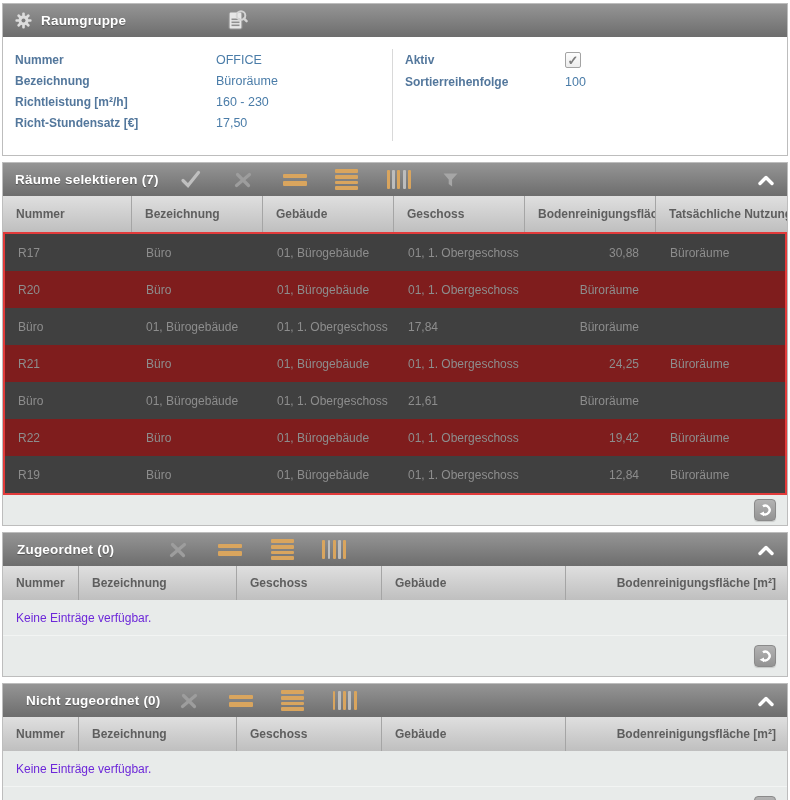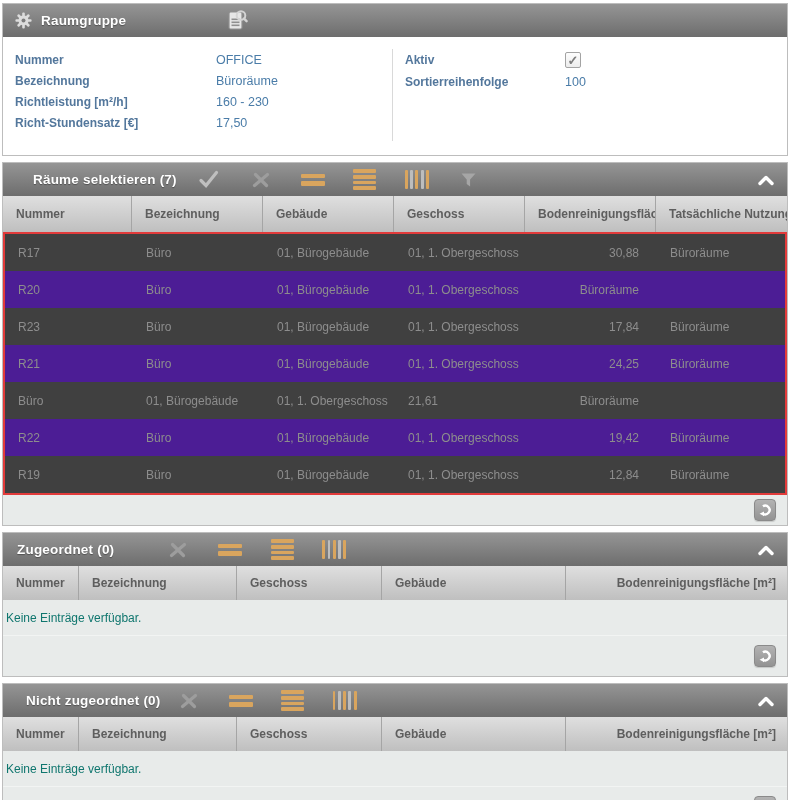--- a/index.html
+++ b/index.html
@@ -56,33 +56,33 @@
     font-weight:bold; font-size:12px; color:#5e5e5e;
   }
   .thead > div {
     display:flex; align-items:center; padding-left:13px;
     white-space:nowrap; overflow:hidden; cursor:pointer;
   }
   .thead > div + div { border-left:1px solid #a5a5a5; }
   .t1-head > div:nth-child(6) { }
   .rows-wrap { border:2px solid #e23b3b; }
   .t1-row { height:37px; background:#404040; cursor:pointer; }
-  .t1-row.alt { background:#4c1d95; }
+  .t1-row.alt { background:#7f1d1d; }
   .t1-row .cell {
     display:flex; align-items:center; padding-left:13px;
     font-size:12px; color:#8d8d8d; white-space:nowrap; overflow:hidden;
   }
   .t1-row .cell:nth-child(5) { justify-content:flex-end; padding-right:18px; }
 
   
   .t2-head { display:grid; grid-template-columns:75px 158px 145px 184px 1fr; height:34px; }
   .t2-head > div:nth-child(5) { justify-content:flex-end; padding-right:11px;padding-left:27px; }
   .empty-row {
     height:36px; background:#e8ebea; display:flex; align-items:center;
-    padding-left:3px; font-size:12px; color:#0f766e;
+    padding-left:13px; font-size:12px; color:#6d28d9;
     border-bottom:1px solid #f2f4f3;
   }
   .p-footer {
     height:30px; background:#e8ebea; display:flex; align-items:center;
     justify-content:flex-end; padding-right:11px;
   }
   .p-footer.tall { height:40px; }
   .reset-btn {
     width:22px; height:22px; border-radius:4px; border:1px solid #8a8a8a;
     background:linear-gradient(#b3b3b3,#939393);
@@ -149,21 +149,21 @@
       <div class="f-row">
         <span class="f-label">Sortierreihenfolge</span>
         <span class="f-value">100</span>
       </div>
     </div>
   </div>
 </div>
 
 <div class="panel">
   <div class="p-header">
-    <span class="p-title" style="margin-left:18px">Räume selektieren (7)</span>
+    <span class="p-title" style="margin-left:0">Räume selektieren (7)</span>
     <span class="toolbar">
       <span class="tool">
         <svg width="21" height="19" viewBox="0 0 21 19">
             <path d="M3 10.5 L8 15.5 L18.5 2.5" stroke="#bfbfbf" stroke-width="3.2" fill="none" stroke-linecap="round"></path>
           </svg>
       </span>
       <span class="tool">
         <svg width="18" height="18" viewBox="0 0 18 18">
             <path d="M3.5 3.5 L14.5 14.5 M15.5 3.5 L2.5 14.5" stroke="#9d9d9d" stroke-width="3.2" fill="none" stroke-linecap="round"></path>
           </svg>
@@ -217,21 +217,20 @@
         <div class="cell">Büroräume</div>
       </div>
       <div class="t1-row alt">
         <div class="cell">R20</div>
         <div class="cell">Büro</div>
         <div class="cell">01, Bürogebäude</div>
         <div class="cell">01, 1. Obergeschoss</div>
         <div class="cell">Büroräume</div>
       </div>
       <div class="t1-row">
-        <div class="cell">R23</div>
         <div class="cell">Büro</div>
         <div class="cell">01, Bürogebäude</div>
         <div class="cell">01, 1. Obergeschoss</div>
         <div class="cell">17,84</div>
         <div class="cell">Büroräume</div>
       </div>
       <div class="t1-row alt">
         <div class="cell">R21</div>
         <div class="cell">Büro</div>
         <div class="cell">01, Bürogebäude</div>

